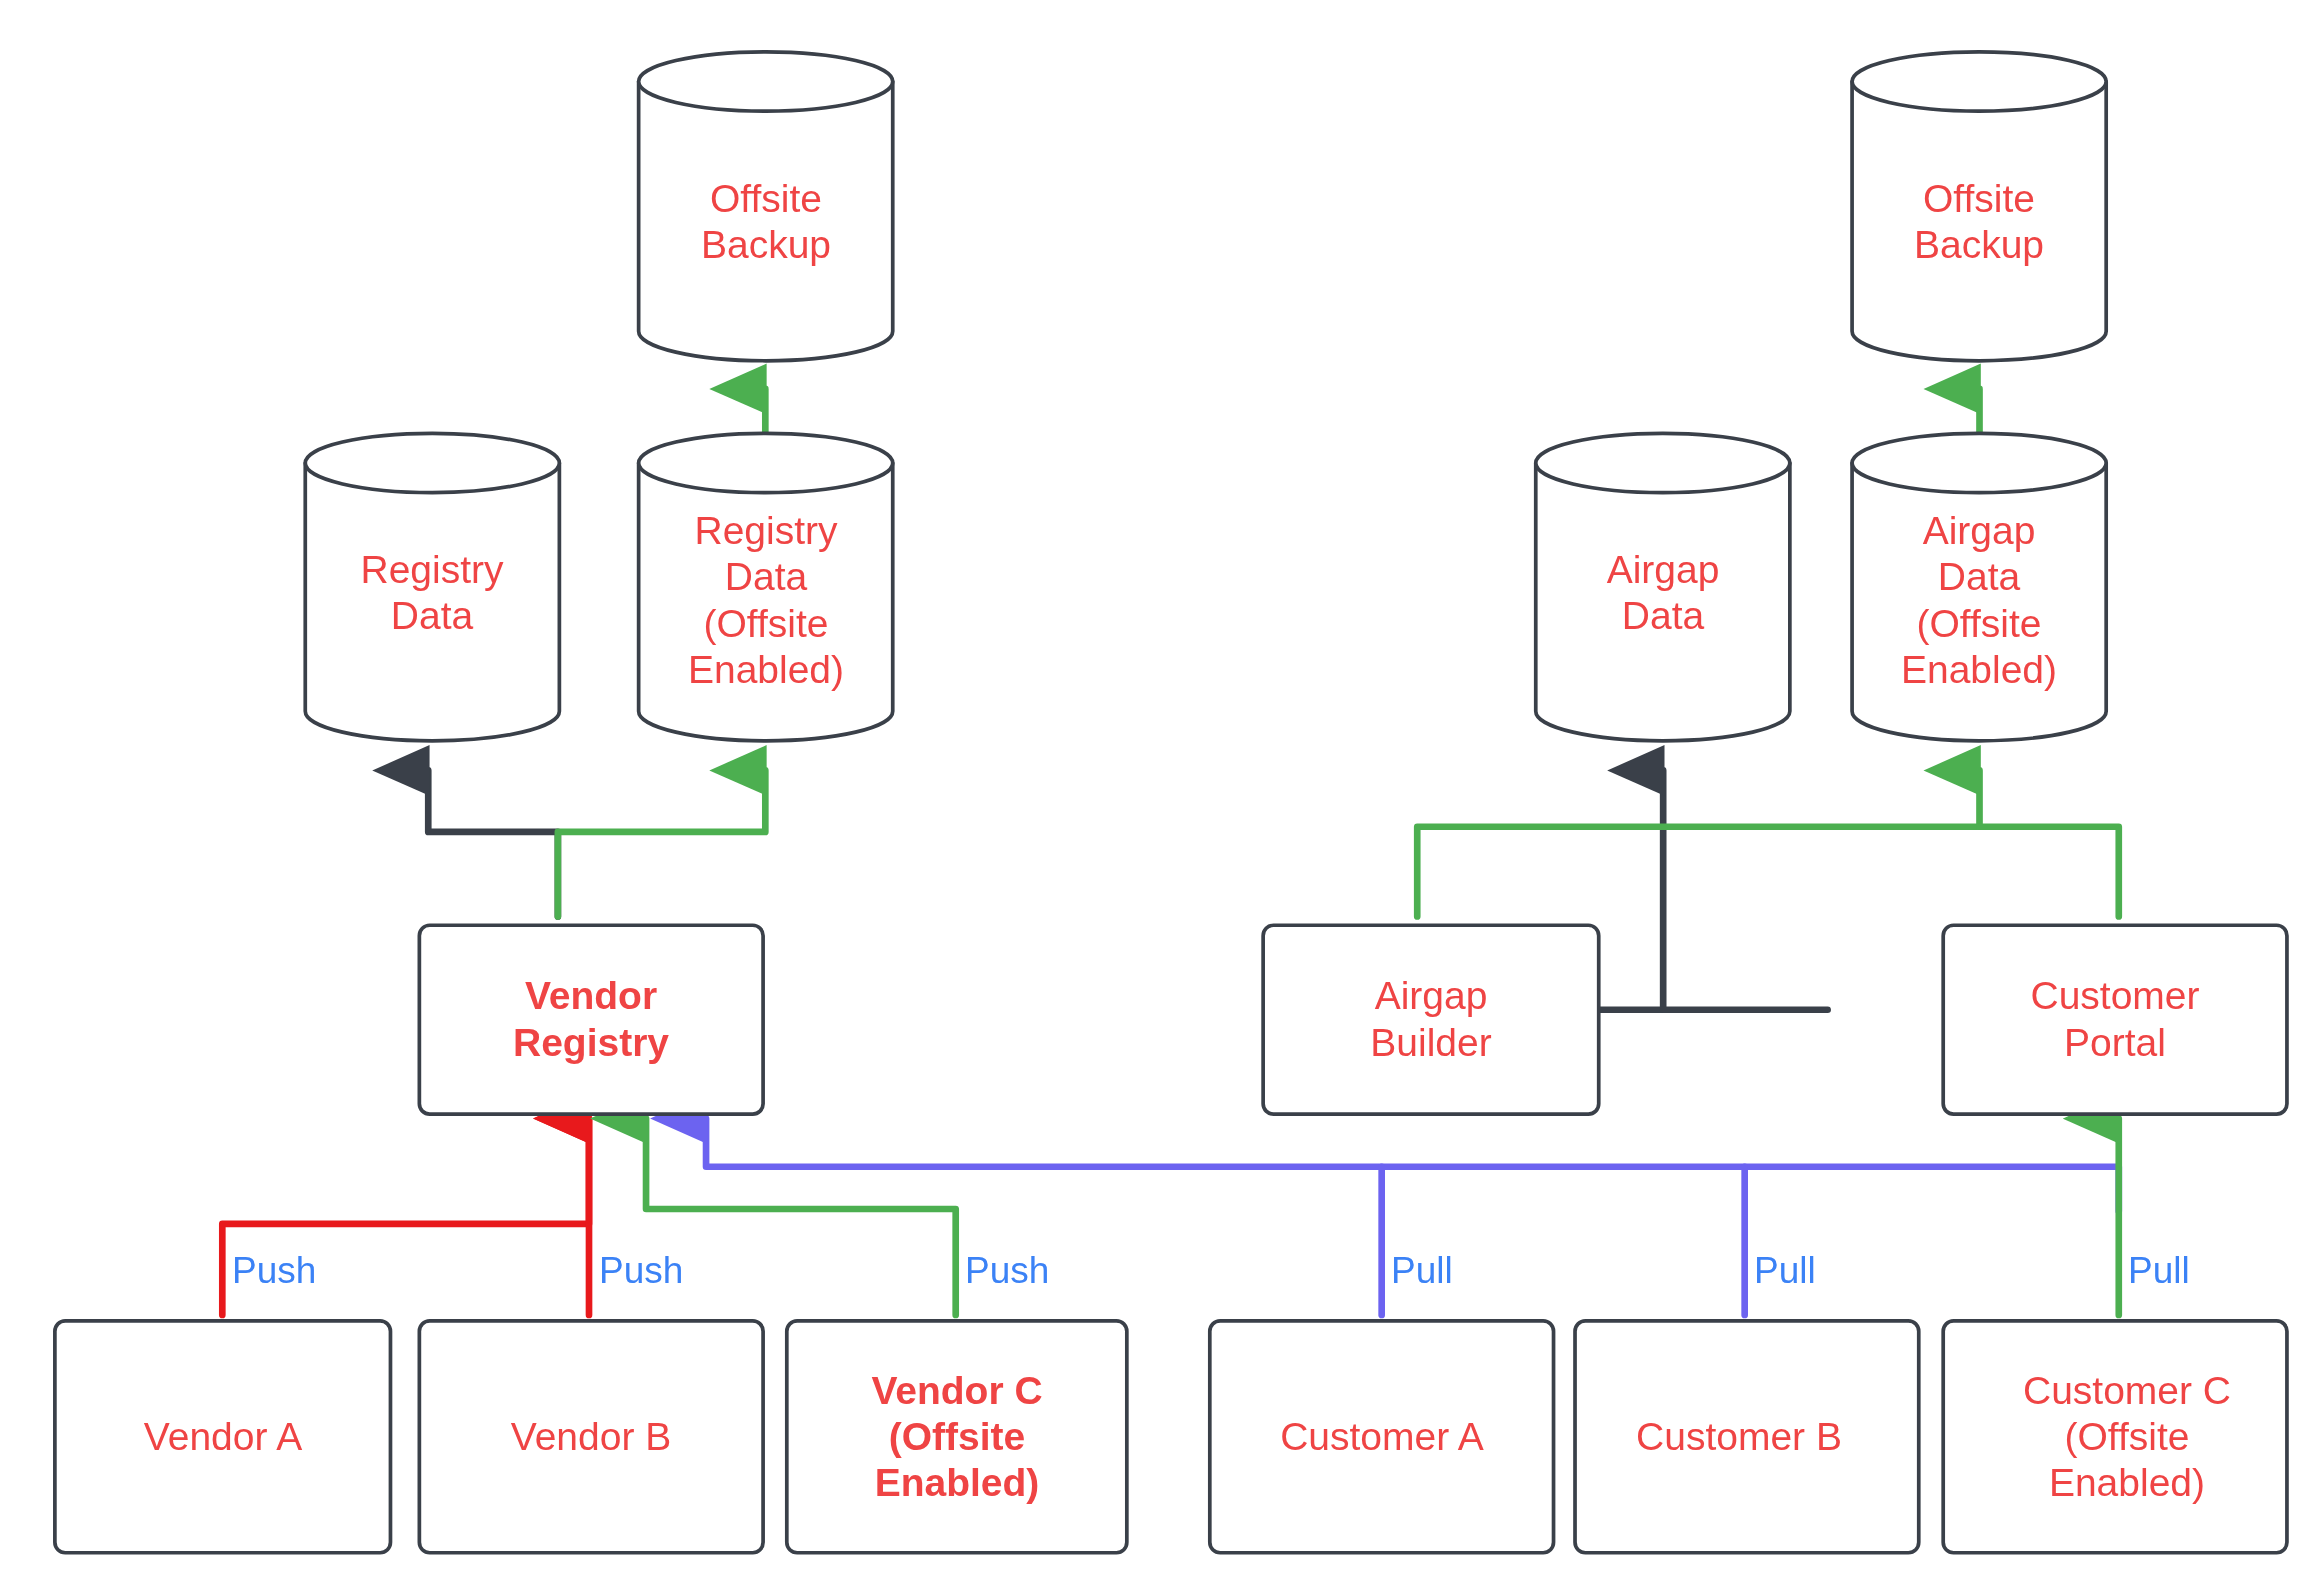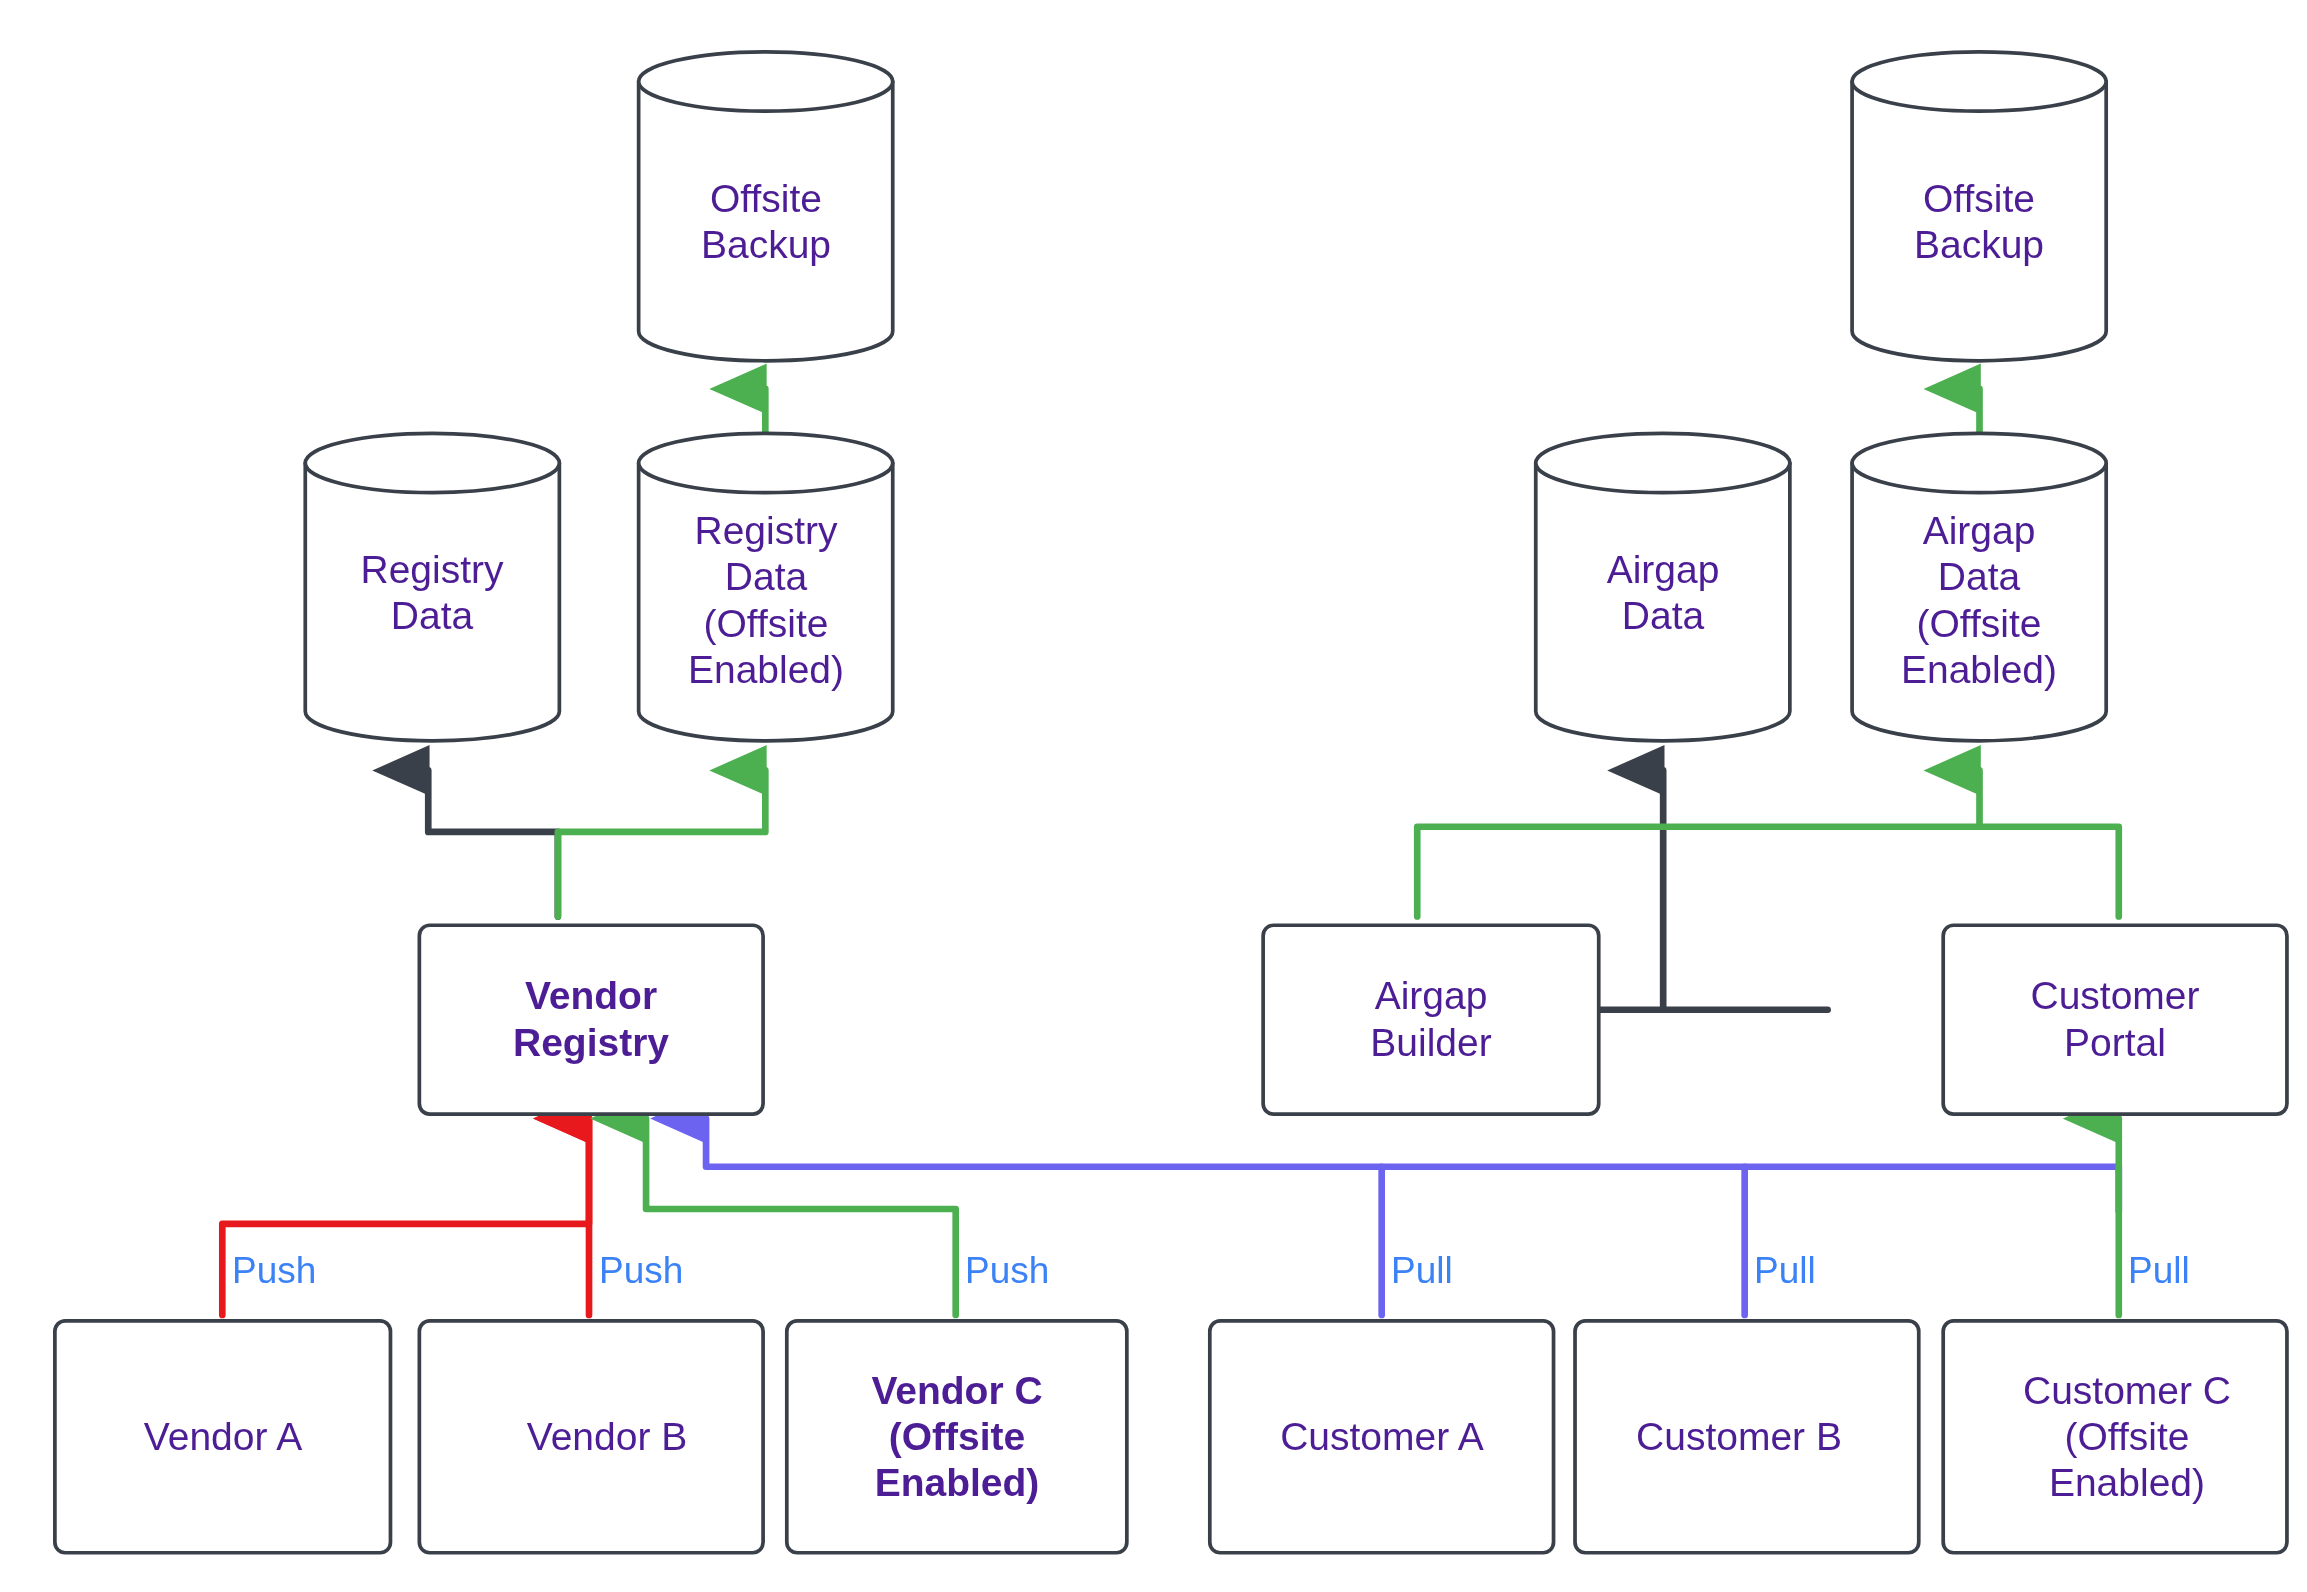--- a/index.html
+++ b/index.html
@@ -2,21 +2,21 @@
 <html style="font-size:12px"><head>
 <meta charset="utf-8">
 <style>
   html,body{margin:0;padding:0;background:#ffffff;}
   body{width:2307px;height:1592px;position:relative;overflow:hidden;
        font-family:"Liberation Sans","DejaVu Sans",sans-serif;}
   #stage{position:absolute;left:0;top:0;width:2307px;height:1592px;}
   svg.layer{position:absolute;left:0;top:0;width:2307px;height:1592px;}
   .node-label{
     position:absolute;display:flex;align-items:center;justify-content:center;
-    text-align:center;color:#4c1d95;font-size:39px;line-height:1.18;
+    text-align:center;color:#ef4444;font-size:39px;line-height:1.18;
     pointer-events:none;white-space:pre-line;
   }
   .edge-label{
     position:absolute;color:#3b82f6;font-size:37px;line-height:1;
     white-space:nowrap;
     text-align:center;
   }
 </style>
 </head>
 <body>
@@ -146,21 +146,21 @@
 Registry</div>
 
   <div class="node-label" style="left:1263px;top:925px;width:336px;height:189px;">Airgap
 Builder</div>
 
   <div class="node-label" style="left:55px;top:1321px;width:336px;height:232px;">Vendor A</div>
 
   <div class="node-label" style="left:1943px;top:925px;width:344px;height:189px;">Customer
 Portal</div>
 
-  <div class="node-label" style="left:435px;top:1321px;width:344px;height:232px;">Vendor B</div>
+  <div class="node-label" style="left:419px;top:1321px;width:344px;height:232px;">Vendor B</div>
 
   <div class="node-label" style="left:787px;top:1321px;width:340px;height:232px;font-weight:bold;">Vendor C
 (Offsite
 Enabled)</div>
 
   <div class="node-label" style="left:1210px;top:1321px;width:344px;height:232px;">Customer A</div>
 
   <div class="node-label" style="left:1575px;top:1321px;width:328px;height:232px;">Customer B</div>
 
   <div class="node-label" style="left:1943px;top:1321px;width:368px;height:232px;">Customer C

